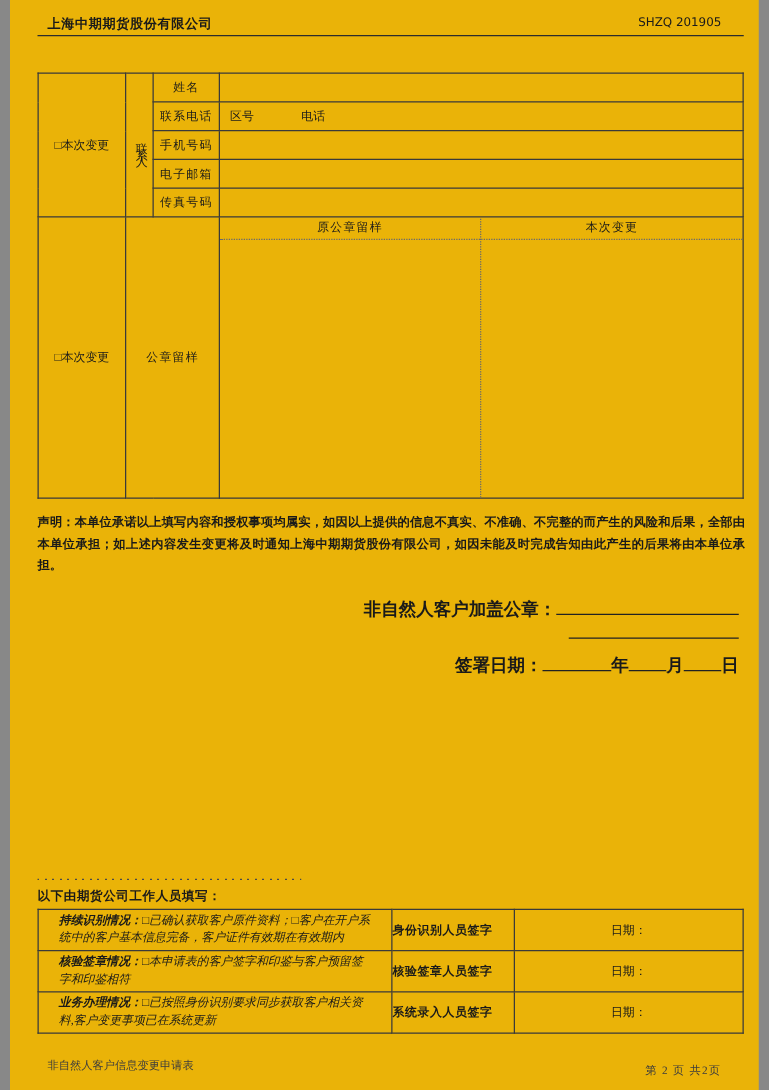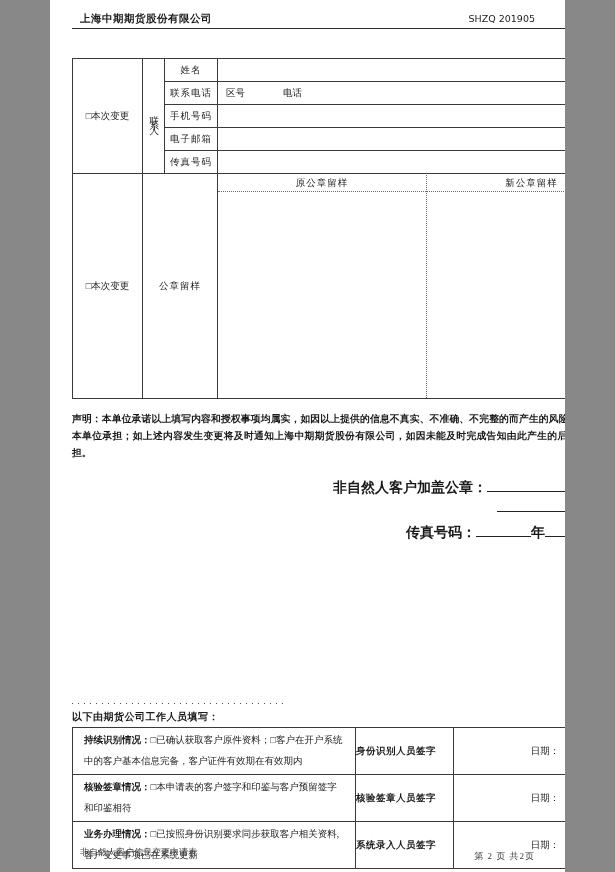--- a/index.html
+++ b/index.html
@@ -1,21 +1,21 @@
 <!DOCTYPE html>
 <html><head>
 <meta charset="utf-8">
 <style>
   * { margin:0; padding:0; box-sizing:border-box; }
   html,body { background:#888; }
   .page {
     position:relative;
-    width:515px; height:872px;
+    width:599px; height:872px;
     margin:0 auto;
-    background:#ffffff;
+    background:#eab308;
     color:#1a1a1a;
     font-family:"Liberation Serif","DejaVu Serif",serif;
     overflow:hidden;
   }
   
   .hdr-company { position:absolute; left:30px; top:12px; font-size:10.5px; font-weight:bold; letter-spacing:.5px; }
   .hdr-code    { position:absolute; right:30px; top:13px; font-size:9.5px; font-family:"DejaVu Sans","Liberation Sans",sans-serif; }
   .hdr-rule    { position:absolute; left:22px; top:28px; width:565px; height:0; border-top:1.2px solid #2c2c2c; }
 
   
@@ -67,21 +67,21 @@
     background-image:repeating-linear-gradient(90deg,#4a4a4a 0,#4a4a4a 1.4px,transparent 1.4px,transparent 6px);
     background-position:left center; background-size:100% 1.4px; background-repeat:no-repeat;
   }
   .staff-title { position:absolute; left:22px; top:710px; font-size:10px; font-weight:bold; letter-spacing:.5px; }
   table.staff {
     position:absolute; left:22px; top:727px;
     width:565px; border-collapse:collapse; table-layout:fixed;
     font-size:9.5px;
   }
   table.staff td { border:1px solid #3a3a3a; vertical-align:middle; }
-  td.staff-desc { padding:2px 11px; line-height:21px; }
+  td.staff-desc { padding:2px 16px; line-height:14px;font-style:italic; }
   td.staff-desc .bold-prefix { font-weight:bold; }
   td.staff-signer { text-align:left; font-weight:bold; letter-spacing:.5px; }
   td.staff-date { text-align:center; }
 
   
   .ftr-name { position:absolute; left:30px;  top:846px; font-size:9px; color:#3c3c3c; }
   .ftr-page { position:absolute; right:30px; top:850px; font-size:9px; color:#3c3c3c; letter-spacing:1px; }
 </style>
 </head>
 <body>
@@ -129,39 +129,39 @@
     <tr style="height:225px">
       <td class="chk">□本次变更</td>
       <td class="flabel" colspan="2">公章留样</td>
       <td class="seal-cell">
         <div class="seal-area">
           <div class="seal-half left">
             <div class="seal-head">原公章留样</div>
             <div class="seal-body"></div>
           </div>
           <div class="seal-half">
-            <div class="seal-head">新公章留样</div>
+            <div class="seal-head">本次变更</div>
             <div class="seal-body"></div>
           </div>
         </div>
       </td>
     </tr>
   </tbody>
     </table>
 
   <p class="declaration">声明：本单位承诺以上填写内容和授权事项均属实，如因以上提供的信息不真实、不准确、不完整的而产生的风险和后果，全部由本单位承担；如上述内容发生变更将及时通知上海中期期货股份有限公司，如因未能及时完成告知由此产生的后果将由本单位承担。</p>
 
   <div class="sig-line sig1">
     <span>非自然人客户加盖公章：</span><span class="uline u146"></span>
   </div>
   <div class="sig-line sig2">
     <span class="uline u136"></span>
   </div>
   <div class="sig-line sig3">
-    <span>传真号码：</span><span class="uline u55"></span><span>年</span><span class="uline u30"></span><span>月</span><span class="uline u30"></span><span>日</span>
+    <span>签署日期：</span><span class="uline u55"></span><span>年</span><span class="uline u30"></span><span>月</span><span class="uline u30"></span><span>日</span>
   </div>
 
   <div class="dotted-sep"></div>
   <div class="staff-title">以下由期货公司工作人员填写：</div>
 
   <table class="staff">
     <colgroup>
       <col style="width:283px">
         <col style="width:98px">
         <col>

